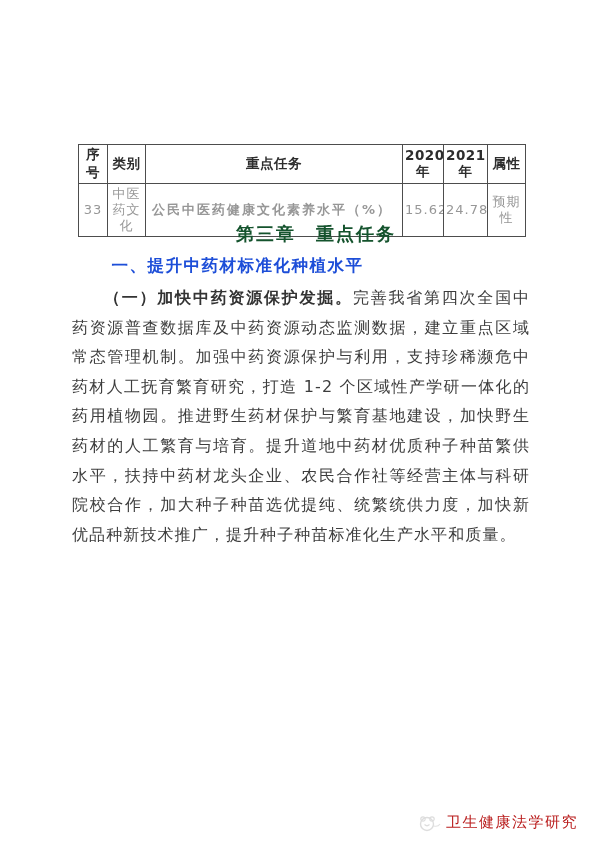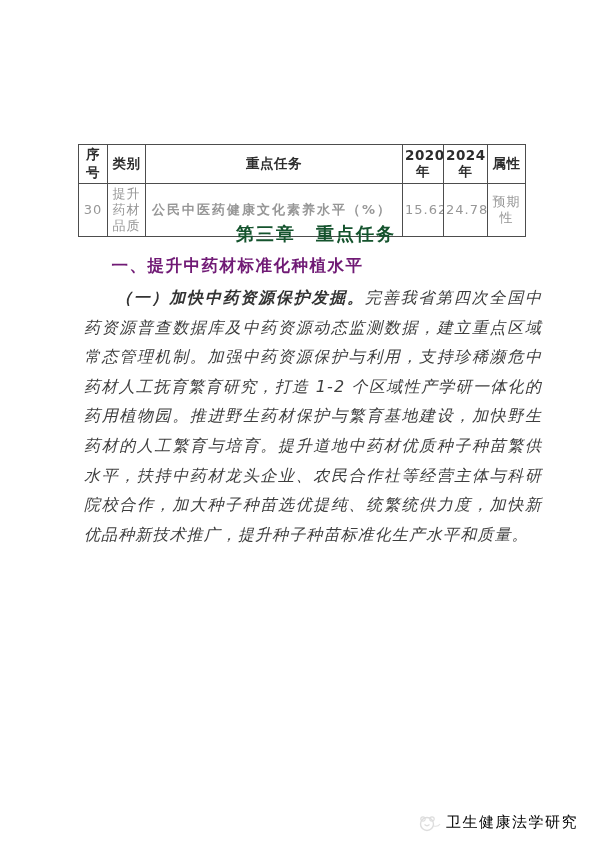--- a/index.html
+++ b/index.html
@@ -72,32 +72,31 @@
     letter-spacing: 2px;
   }
   .section-title {
     position: absolute;
     top: 255px;
     left: 72px;
     width: 458px;
     margin: 0;
     font-size: 16.5px;
     font-weight: bold;
-    color: #701a75;
+    color: #1d4ed8;
     letter-spacing: 1.5px;
     text-indent: 2.4em;
   }
 
   
   .body-text {
     position: absolute;
     top: 283px;
-    left: 84px;
+    left: 72px;
     width: 458px;
-    font-style: italic;
   }
   .para {
     margin: 0;
     font-size: 16px;
     line-height: 29.6px;
     color: #3d3d3d;
     text-align: justify;
     text-indent: 2em;
     letter-spacing: 1.1px;
   }
@@ -107,21 +106,21 @@
   }
 
   
   .watermark {
     position: absolute;
     right: 22px;
     bottom: 17px;
     display: flex;
     align-items: center;
     gap: 5px;
-    color: #000000;
+    color: #b91c1c;
     font-size: 15px;
     letter-spacing: 1.5px;
     user-select: none;
   }
   .wm-icon {
     display: inline-flex;
     width: 22px;
     height: 18px;
   }
 </style>
@@ -138,28 +137,28 @@
       <col style="width:41px">
       <col style="width:44px">
       <col style="width:38px">
     </colgroup>
     <thead>
       <tr>
         <th>序号</th>
         <th>类别</th>
         <th>重点任务</th>
         <th>2020 年</th>
-        <th>2024 年</th>
+        <th>2021 年</th>
         <th>属性</th>
       </tr>
     </thead>
     <tbody>
       <tr>
-        <td>30</td>
-        <td>提升药材品质</td>
+        <td>33</td>
+        <td>中医药文化</td>
         <td class="cell-indicator">公民中医药健康文化素养水平（%）</td>
         <td>15.62</td>
         <td>24.78</td>
         <td>预期性</td>
       </tr>
     </tbody>
   </table>
 
   <h1 class="chapter-title">第三章　重点任务</h1>
 

